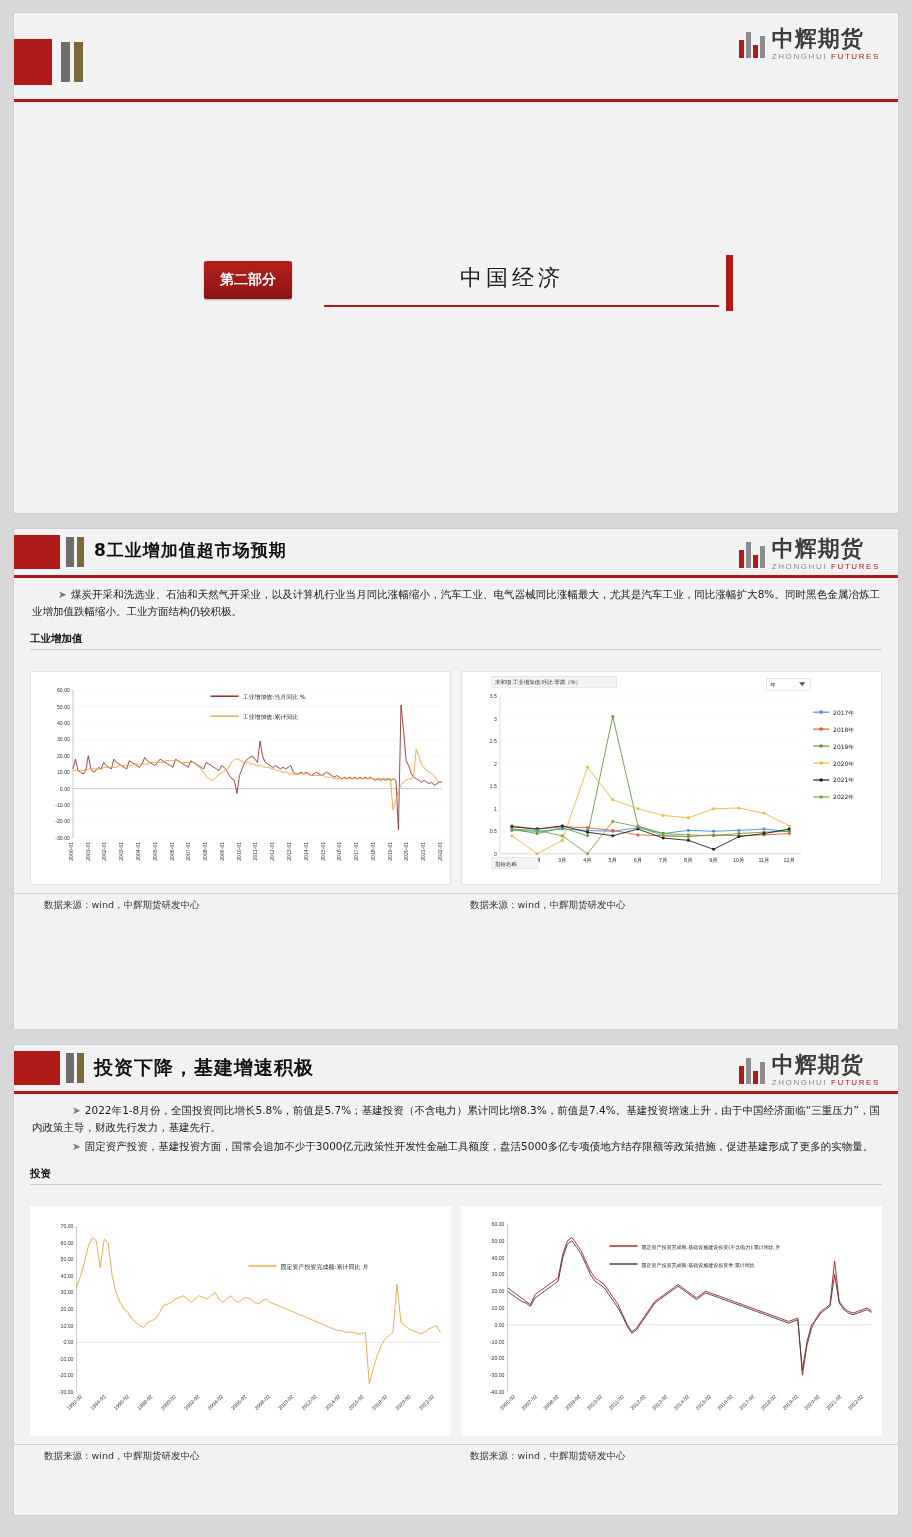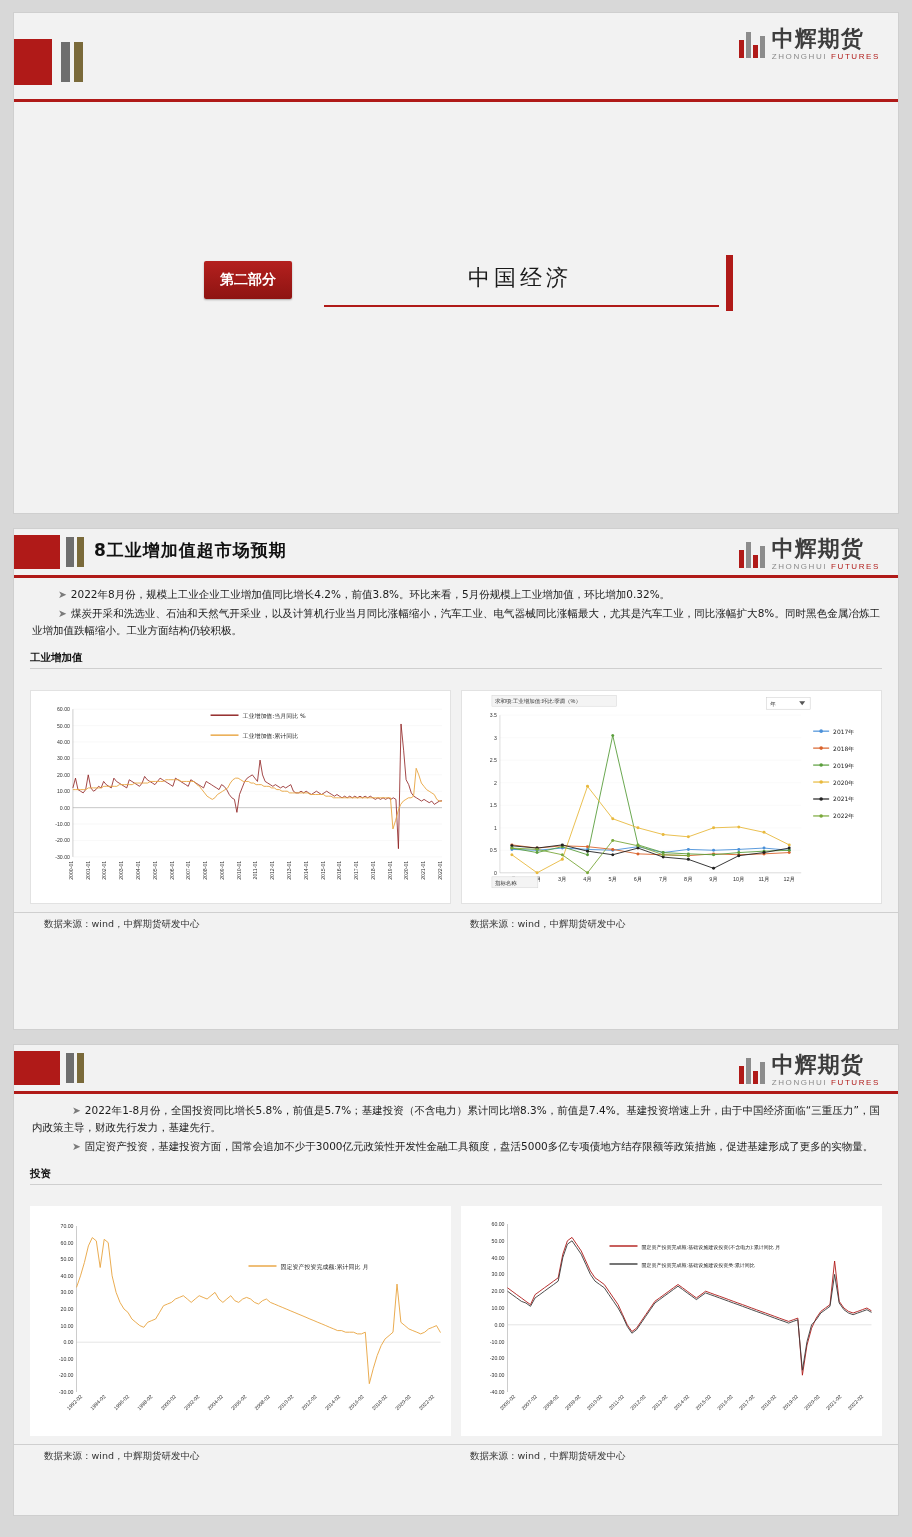--- a/index.html
+++ b/index.html
@@ -24,21 +24,21 @@
 
   
   .s1 .topblocks{position:absolute;left:0;top:26px;display:flex;align-items:center;}
   .s1 .topblocks .b1{width:38px;height:46px;background:#b01a18;}
   .s1 .topblocks .b2{width:9px;height:40px;background:#6e6e6e;margin-left:9px;}
   .s1 .topblocks .b3{width:9px;height:40px;background:#7a6a3a;margin-left:4px;}
   .s1 .redline{position:absolute;left:0;right:0;top:86px;height:3px;background:#b01a18;}
   .s1 .tag{position:absolute;left:190px;top:248px;width:88px;height:38px;background:linear-gradient(180deg,#b4201e 0%,#8e1412 100%);
            border-radius:2px;color:#fff;font-size:14px;font-weight:bold;display:flex;align-items:center;justify-content:center;
            font-family:"DejaVu Sans",sans-serif;box-shadow:0 1px 2px rgba(0,0,0,.3);}
-  .s1 .maintitle{position:absolute;left:306px;top:250px;width:400px;text-align:center;font-family:"DejaVu Serif",serif;
+  .s1 .maintitle{position:absolute;left:298px;top:250px;width:400px;text-align:center;font-family:"DejaVu Serif",serif;
                  font-size:22px;color:#1a1a1a;letter-spacing:4px;}
   .s1 .uline{position:absolute;left:310px;top:292px;width:395px;height:1.5px;background:#b01a18;}
   .s1 .vbar{position:absolute;left:712px;top:242px;width:7px;height:56px;background:#b01a18;}
 
   
   .hdr{position:relative;height:46px;}
   .hdr .sq1{position:absolute;left:0;top:6px;width:46px;height:34px;background:#b01a18;}
   .hdr .sq2{position:absolute;left:52px;top:8px;width:8px;height:30px;background:#6e6e6e;}
   .hdr .sq3{position:absolute;left:63px;top:8px;width:7px;height:30px;background:#7a6a3a;}
   .hdr .title{position:absolute;left:80px;top:10px;font-family:"DejaVu Sans",sans-serif;font-size:17px;font-weight:bold;color:#111;letter-spacing:1px;}
@@ -110,21 +110,20 @@
         <div class="txt">
           <div class="cn">中辉期货</div>
           <div class="en"><span>ZHONGHUI</span>
             <span class="r">FUTURES</span></div>
         </div>
       </div>
     </div>
     <div class="hdr-rule"></div>
 
     <div class="bullets">
-      <p><span class="ind"></span><span class="ar">➤</span><span>2022年8月份，规模上工业企业工业增加值同比增长4.2%，前值3.8%。环比来看，5月份规模上工业增加值，环比增加0.32%。</span></p>
       <p><span class="ind"></span><span class="ar">➤</span><span>煤炭开采和洗选业、石油和天然气开采业，以及计算机行业当月同比涨幅缩小，汽车工业、电气器械同比涨幅最大，尤其是汽车工业，同比涨幅扩大8%。同时黑色金属冶炼工业增加值跌幅缩小。工业方面结构仍较积极。</span></p>
     </div>
 
     <div class="sec-label">工业增加值</div>
 
     <div class="charts">
 
       <div class="chartbox" style="height:212px;">
         <svg viewBox="0 0 420 212" width="100%" height="212">
           <g id="c1_yticks">
@@ -335,20 +334,21 @@
       <div>数据来源：wind，中辉期货研发中心</div>
       <div>数据来源：wind，中辉期货研发中心</div>
     </div>
   </div>
 
   <div class="slide s3">
     <div class="hdr">
       <div class="sq1"></div>
         <div class="sq2"></div>
         <div class="sq3"></div>
+      <div class="title" style="font-size:19px;">投资下降，基建增速积极</div>
       <div class="brand brandmini" style="position:absolute;">
         <div class="bars">
             <i></i>
             <i></i>
             <i></i>
             <i></i>
           </div>
         <div class="txt">
           <div class="cn">中辉期货</div>
           <div class="en"><span>ZHONGHUI</span>

